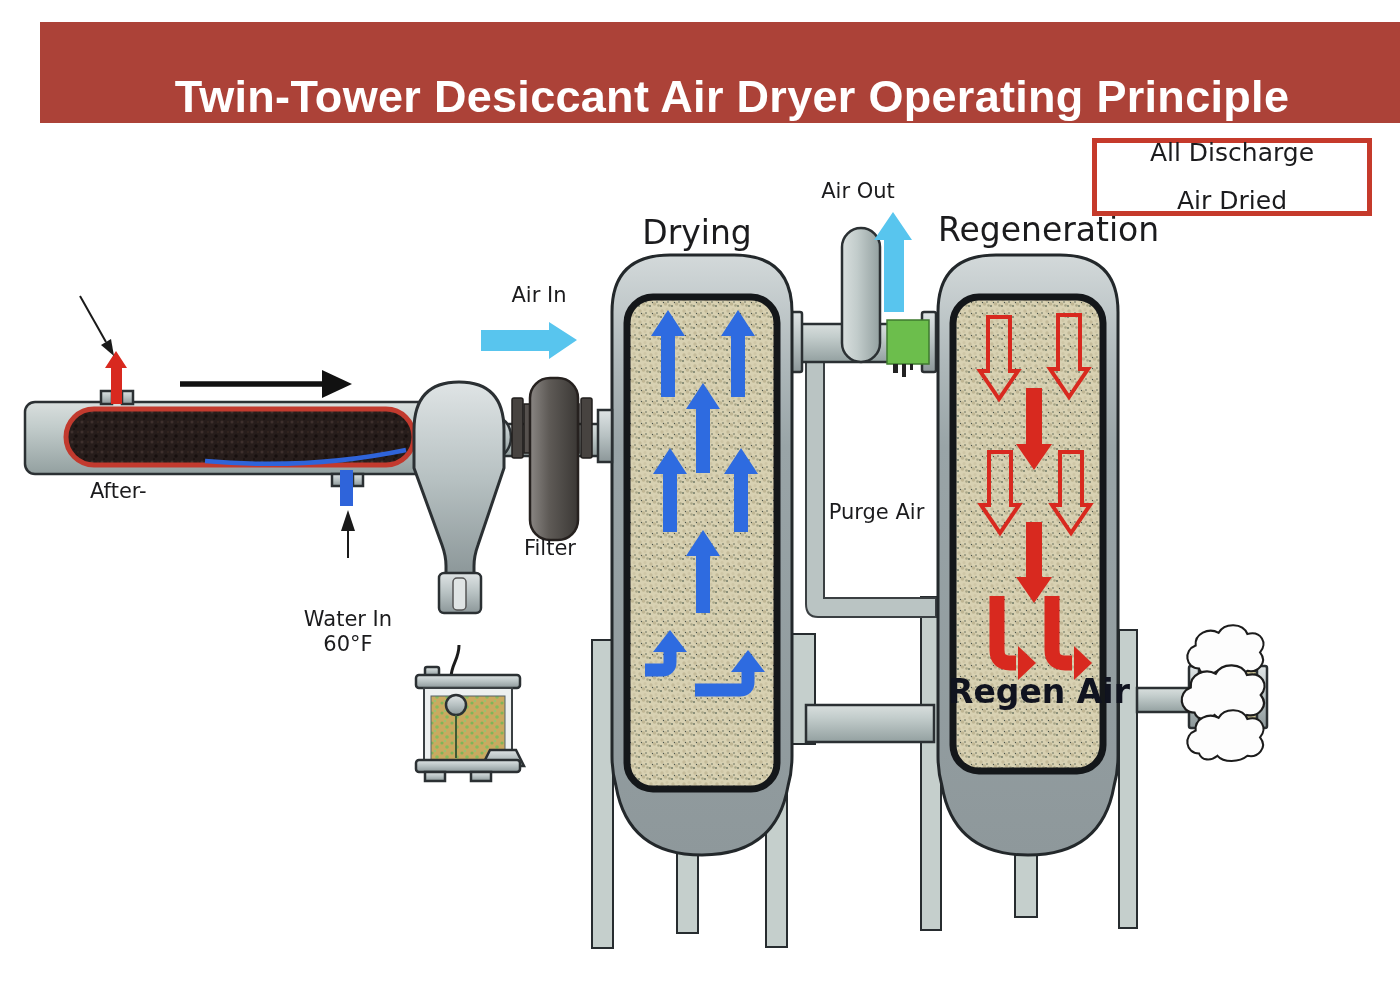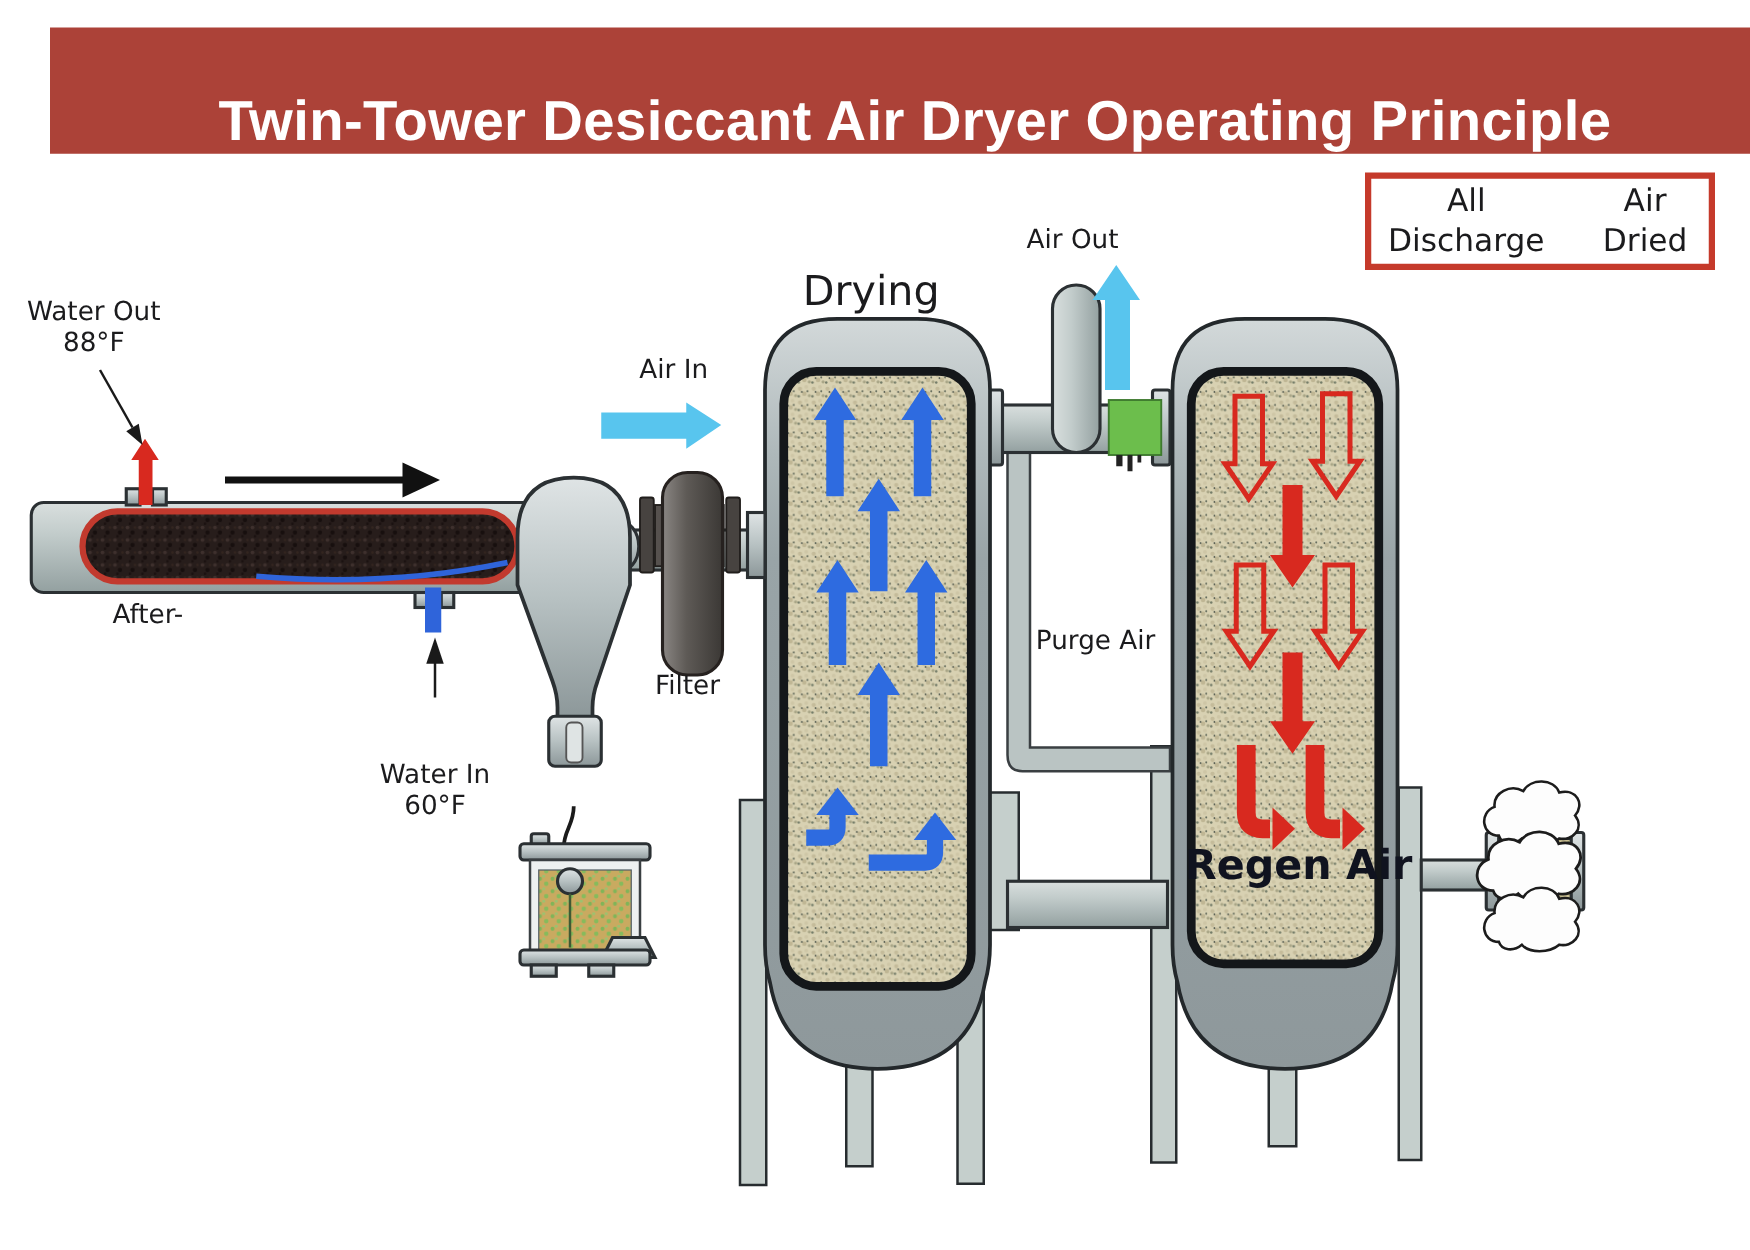--- a/index.html
+++ b/index.html
@@ -19,21 +19,21 @@
           background:var(--banner-red);display:flex;align-items:flex-end;justify-content:center;z-index:3;margin-left:32px;}
   .banner h1{margin:0;color:#ffffff;font-family:"Liberation Sans",sans-serif;
              font-size:45px;font-weight:700;letter-spacing:.3px;}
   #machine{position:absolute;left:0;top:0;z-index:1;}
   .lbl{position:absolute;color:var(--text-dark);text-align:center;line-height:1.18;
        white-space:nowrap;z-index:2;}
   .fs21{font-size:21px;}
   .fs27{font-size:33px;}
   .bold-lbl{font-weight:600;color:#10131F;}
   .callout{position:absolute;background:#ffffff;border:5px solid var(--box-border-red);
-           display:flex;align-items:center;justify-content:center;
+           display:flex;flex-direction:column;align-items:center;justify-content:center;
            color:var(--text-dark);text-align:center;z-index:2;box-sizing:border-box;line-height:1.28;gap:16px;}
   .fill-blue{fill:var(--arrow-blue);}
   .fill-cyan{fill:var(--arrow-cyan);}
   .fill-red{fill:var(--arrow-red);}
   .stroke-blue{stroke:var(--arrow-blue);fill:none;stroke-linecap:butt;stroke-linejoin:round;}
   .stroke-red{stroke:var(--arrow-red);fill:none;stroke-linecap:butt;stroke-linejoin:round;}
   .outline-red{stroke:var(--arrow-red);fill:none;stroke-width:4;stroke-linejoin:miter;}
   .valve{fill:var(--valve-green);stroke:#3E7A2E;stroke-width:1.5;}
   .shell{fill:url(#gDome);stroke:#23282B;stroke-width:3;}
   .bed{fill:url(#pDesic);stroke:#14171A;stroke-width:7;}
@@ -239,40 +239,37 @@
       <rect x="1199" y="671" width="60" height="52" fill="url(#pMuffler)" stroke="#2B3033" stroke-width="2"></rect>
       <rect x="1257" y="666" width="10" height="62" rx="2" class="metal"></rect>
     </g>
     <g>
       <path class="cloud" transform="translate(1229,657) scale(1.15)" d="M-26,10 C-38,10 -40,-6 -29,-10 C-30,-20 -18,-26 -9,-21 C-4,-30 12,-30 16,-20 C28,-23 34,-12 27,-4 C34,5 25,14 16,12 C9,18 -5,18 -10,12 C-16,17 -24,16 -26,10 Z"></path>
       <path class="cloud" transform="translate(1227,700) scale(1.25)" d="M-26,10 C-38,10 -40,-6 -29,-10 C-30,-20 -18,-26 -9,-21 C-4,-30 12,-30 16,-20 C28,-23 34,-12 27,-4 C34,5 25,14 16,12 C9,18 -5,18 -10,12 C-16,17 -24,16 -26,10 Z"></path>
       <path class="cloud" transform="translate(1229,742) scale(1.15)" d="M-26,10 C-38,10 -40,-6 -29,-10 C-30,-20 -18,-26 -9,-21 C-4,-30 12,-30 16,-20 C28,-23 34,-12 27,-4 C34,5 25,14 16,12 C9,18 -5,18 -10,12 C-16,17 -24,16 -26,10 Z"></path>
     </g>
   </svg>
 
-  <div class="lbl fs21" style="left:10px;top:237px;width:130px;">
-    <div>Water Out</div>
-    <div>88°F</div>
-  </div>
 
   <div class="lbl fs21" style="left:90px;top:479px;width:80px;text-align:left;">After-</div>
 
   <div class="lbl fs21" style="left:296px;top:584px;width:104px;margin-top:23px;">
     <div>Water In</div>
     <div>60°F</div>
   </div>
 
   <div class="lbl fs21" style="left:486px;top:283px;width:106px;">Air In</div>
 
   <div class="lbl fs21" style="left:504px;top:536px;width:92px;">Filter</div>
 
   <div class="lbl fs27" style="left:642px;top:214px;width:110px;">Drying</div>
 
   <div class="lbl fs21" style="left:812px;top:179px;width:92px;">Air Out</div>
 
+  <div class="lbl fs27" style="left:938px;top:211px;width:185px;">Regeneration</div>
 
   <div class="lbl fs21" style="left:824px;top:500px;width:105px;">Purge Air</div>
 
 
   <div class="lbl fs27 bold-lbl" style="left:948px;top:673px;width:165px;">Regen Air</div>
 
   <div class="callout" style="left:1092px;top:138px;width:280px;height:78px;font-size:25px;">
     <div>All Discharge</div>
     <div>Air Dried</div>
   </div>

